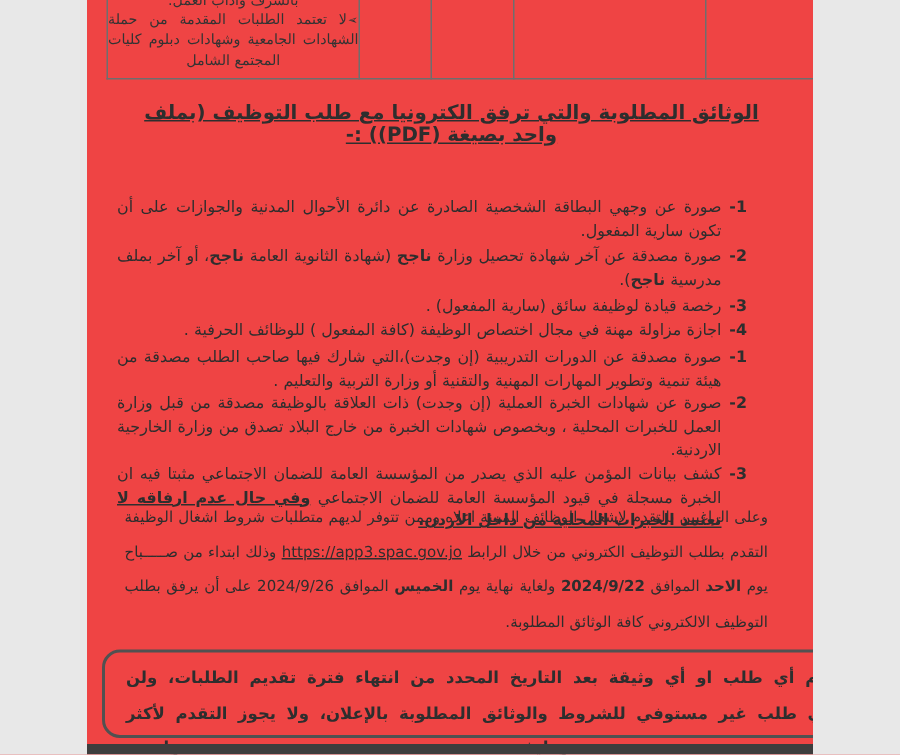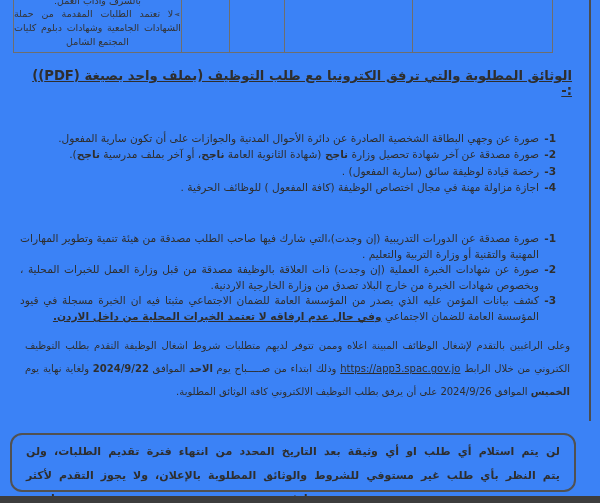--- a/index.html
+++ b/index.html
@@ -1,36 +1,36 @@
 <!DOCTYPE html>
 <html lang="ar" dir="rtl"><head>
 <meta charset="utf-8">
 <style>
   html,body{margin:0;padding:0;background:#e8e8e8;}
   .page{
-    position:relative;width:600px;height:503px;margin:0 auto;
-    background:#3b82f6;overflow:hidden;
+    position:relative;width:484px;height:503px;margin:0 auto;
+    background:#ef4444;overflow:hidden;
     font-family:"DejaVu Sans",sans-serif;color:#2e2e2e;direction:rtl;
   }
   .b{font-weight:bold;}
   .u{text-decoration:underline;}
   
   .tbl-wrap{position:absolute;top:-7px;left:14px;width:539px;}
   table.req{border-collapse:collapse;width:539px;table-layout:fixed;}
   table.req td{border:1px solid #6e6e6e;vertical-align:top;height:58px;padding:0;}
   td.note-cell{padding:0 3px 2px 3px;}
   .note-cell p{margin:0;font-size:9.5px;line-height:13.2px;text-align:justify;color:#333;}
   p.clip{text-align:center;}
   p.bullet{text-align:justify;text-align-last:center;}
   .arrow{display:inline-block;transform:scaleX(-1);font-size:8px;margin-left:1px;}
   
   .vline{position:absolute;left:589px;top:0;width:2px;height:421px;background:#4c4c4c;}
   
   .h-main{position:absolute;top:68px;right:28px;left:30px;margin:0;
-    font-size:13.2px;font-weight:bold;text-decoration:underline;text-align:right;}
+    font-size:13.2px;font-weight:bold;text-decoration:underline;text-align:center;}
   .h-sec{position:absolute;right:28px;left:30px;margin:0;
     font-size:12.8px;font-weight:bold;text-decoration:underline;text-align:right;}
   .h-basic{top:103px;}
   .h-add{top:203px;}
   
   .list{position:absolute;right:44px;left:20px;font-size:10.6px;}
   .list-basic{top:130px;line-height:16.4px;}
   .list-add{top:231px;line-height:15.6px;}
   .li{display:flex;}
   .num{flex:none;width:17px;font-weight:bold;}

